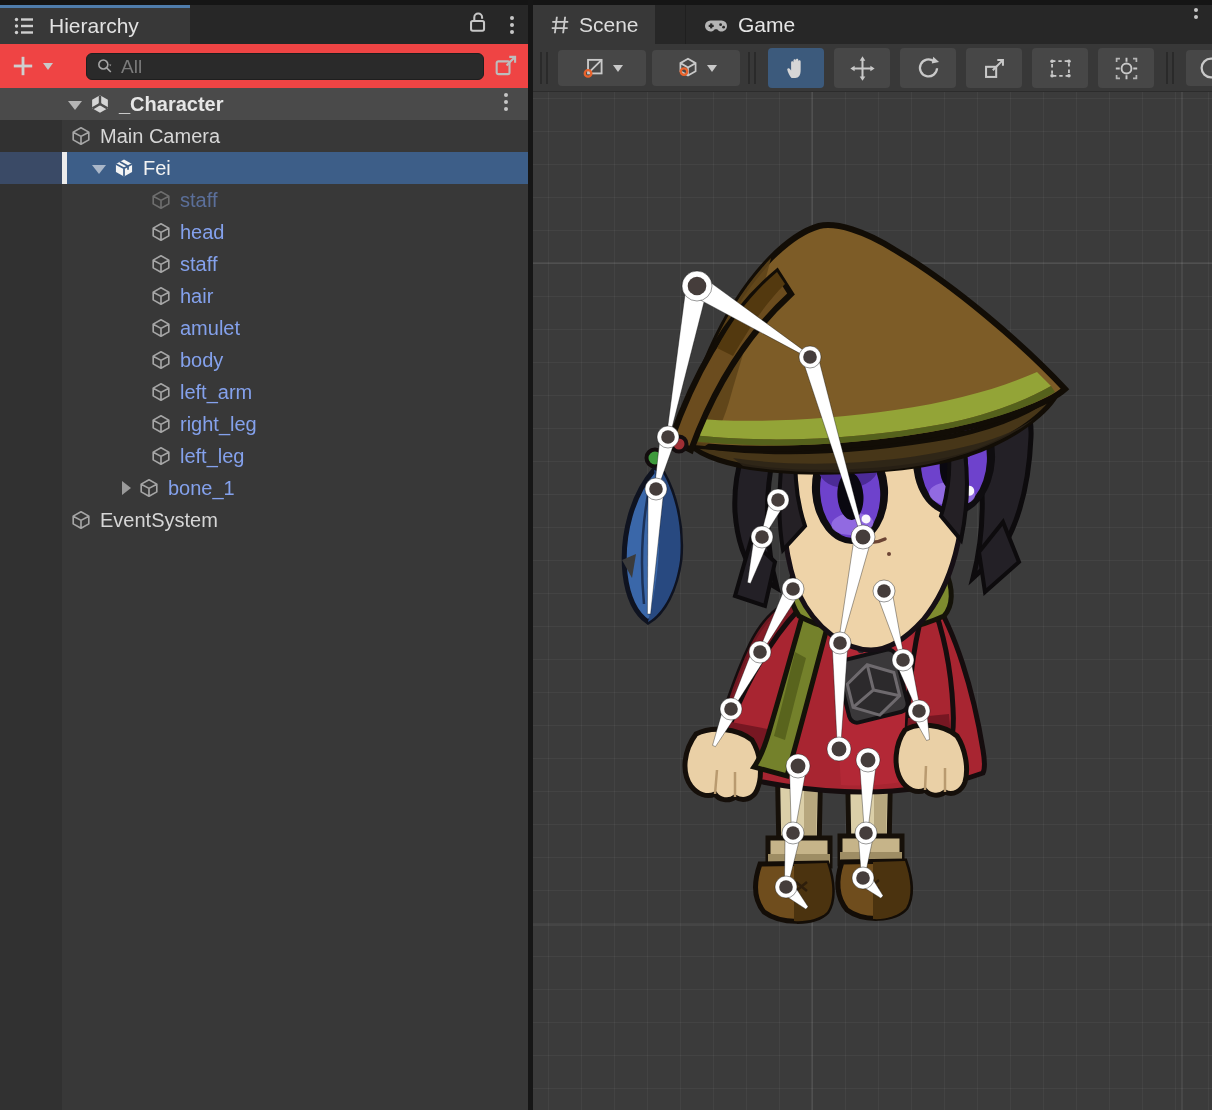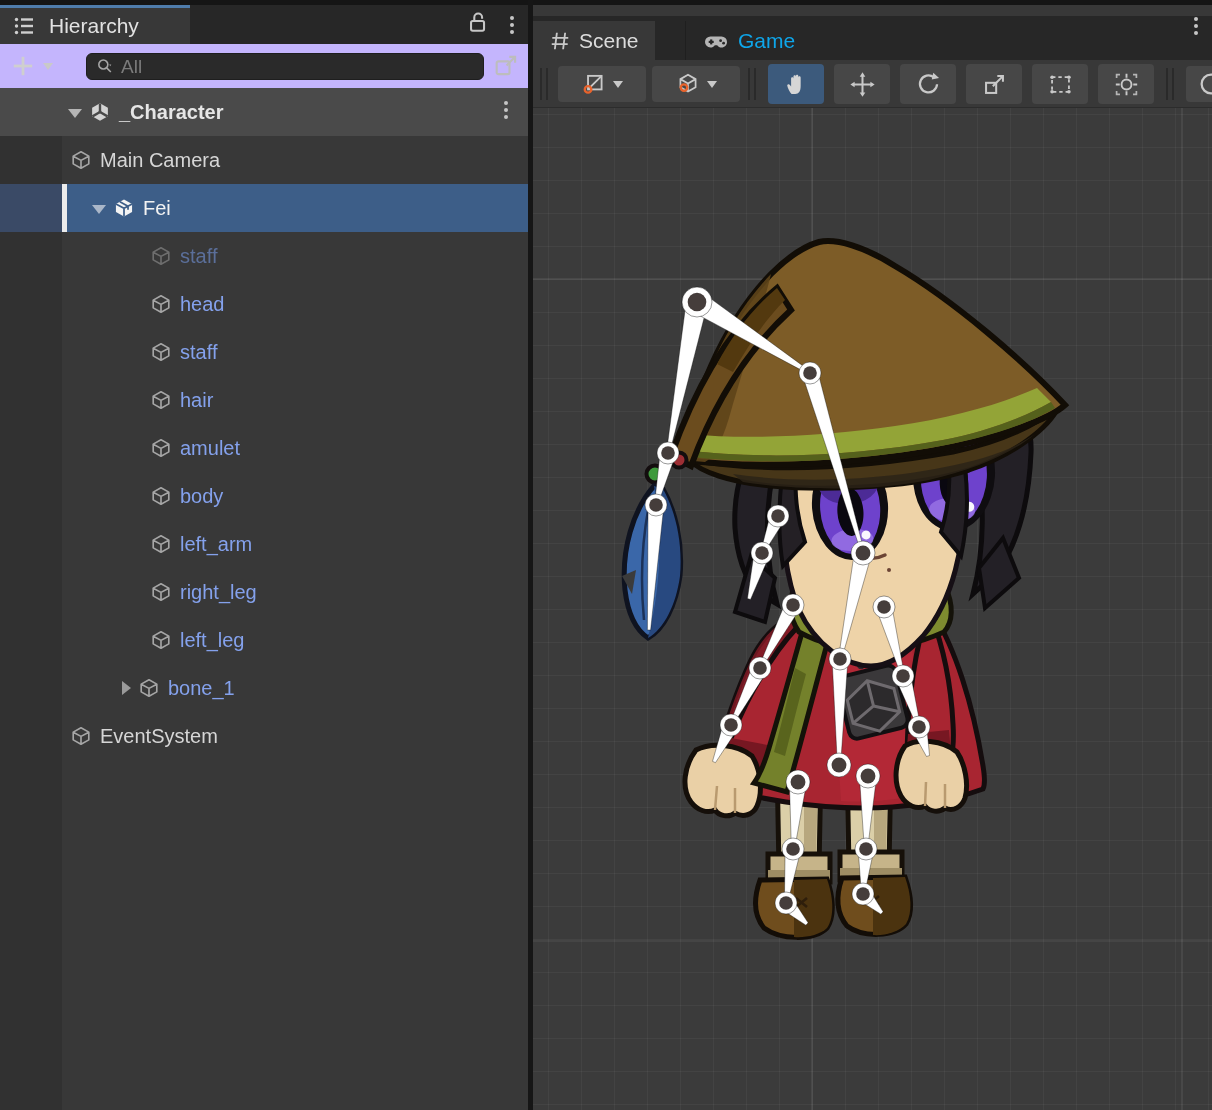--- a/index.html
+++ b/index.html
@@ -7,32 +7,32 @@
     font-family:"Liberation Sans",sans-serif;color:#d6d6d6;position:relative}
   .top-chrome{position:absolute;top:0;left:0;right:0;height:5px;background:#151515;z-index:40}
 
   
   .h-panel{position:absolute;left:0;top:0;width:528px;height:1110px;background:#383838}
   .h-tabbar{position:relative;height:44px;background:#272727}
   .h-tab{position:absolute;left:0;top:0;width:190px;height:44px;background:#383838;
     border-top:8px solid #4f7cab;display:flex;align-items:center;gap:13px;padding-left:12px}
   .h-tab .tlabel{font-size:21px;color:#e2e2e2}
   .hdr-right{position:absolute;right:0;top:0;height:44px;display:flex;align-items:center;gap:20px;padding-right:14px}
-  .h-toolbar{position:relative;height:44px;background:#c4b5fd;display:flex;align-items:center}
+  .h-toolbar{position:relative;height:44px;background:#ef4444;display:flex;align-items:center}
   .plusbox{display:flex;align-items:center;gap:7px;margin-left:10px}
   .searchbox{position:absolute;left:86px;top:9px;width:398px;height:27px;background:#2a2a2a;
     border:1px solid #1e1e1e;border-radius:6px;display:flex;align-items:center;padding:0 8px;gap:6px}
   .searchbox input{flex:1;background:transparent;border:none;outline:none;color:#cfcfcf;
     font-size:19px;font-family:"Liberation Sans",sans-serif}
   .searchbox input::placeholder{color:#7b7b7b}
   .picker-btn{position:absolute;right:8px;top:8px}
 
   .gutter{position:absolute;left:0;top:88px;bottom:0;width:62px;background:#313131;z-index:0}
   .rows{position:absolute;left:0;top:88px;right:0;z-index:1}
-  .row{position:relative;height:48px;display:flex;align-items:center;font-size:20px}
+  .row{position:relative;height:32px;display:flex;align-items:center;font-size:20px}
   .rlabel{margin-left:8px;white-space:nowrap}
   .ricon{width:22px;height:22px;flex:0 0 22px;color:#a6a6a6}
   .row.scene-head{background:#4a4a4a;padding-left:68px}
   .row.scene-head .rlabel{font-weight:bold;color:#e6e6e6}
   .row.lvl1{padding-left:70px}
   .row.lvl1t{padding-left:92px}
   .row.lvl2{padding-left:150px}
   .row.lvl2t{padding-left:122px}
   .row.sel{background:linear-gradient(90deg,#3a4a66 0,#3a4a66 62px,#3d5e88 62px);padding-left:92px}
   .row.sel .rlabel{color:#f2f2f2}
@@ -46,25 +46,25 @@
   .tri.down{border-left:7px solid transparent;border-right:7px solid transparent;border-top:9px solid #b5b5b5;margin-top:3px}
   .tri.down.bluebg{border-top-color:#aab7c9}
   .tri.right{border-top:7px solid transparent;border-bottom:7px solid transparent;border-left:9px solid #9a9a9a}
   .rowkebab{position:absolute;right:20px;top:50%;transform:translateY(-50%)}
   .kebab{width:4px;height:4px;border-radius:50%;background:#c6c6c6;box-shadow:0 7px 0 #c6c6c6,0 14px 0 #c6c6c6;margin-top:-9px}
   .gutter-icons{position:absolute;left:0;top:0;width:62px;height:100%;display:flex;align-items:center;gap:3px;padding-left:4px}
 
   .panel-divider{position:absolute;left:528px;top:0;bottom:0;width:5px;background:#161616;z-index:45}
 
   
-  .s-panel{position:absolute;left:533px;top:16px;width:679px;height:1066px;background:#3b3b3b}
+  .s-panel{position:absolute;left:533px;top:0;width:679px;height:1066px;background:#3b3b3b}
   .s-tabbar{position:relative;height:44px;background:#272727}
   .s-tab{position:absolute;top:5px;height:39px;display:flex;align-items:center;gap:8px;padding:0 16px;font-size:21px}
   .s-tab.active{left:0;background:#383838;color:#dcdcdc}
-  .s-tab.inactive{left:152px;background:#272727;color:#0ea5e9;border-left:1px solid #1f1f1f}
+  .s-tab.inactive{left:152px;background:#272727;color:#e5e5e5;border-left:1px solid #1f1f1f}
   .s-kebab{position:absolute;right:14px;top:10px}
   .s-toolbar{position:relative;height:48px;background:#383838;border-bottom:1px solid #2c2c2c}
   .vsep{position:absolute;top:8px;width:2px;height:32px;background:#2a2a2a;box-shadow:6px 0 0 #2a2a2a}
   .tbtn{position:absolute;top:6px;height:36px;background:#474747;border-radius:4px;
     display:flex;align-items:center;justify-content:center;gap:6px}
   .tbtn.dd{width:88px}
   .toolbtn{position:absolute;top:4px;width:56px;height:40px;background:#474747;border-radius:4px;
     display:flex;align-items:center;justify-content:center}
   .toolbtn.active{background:#3c5a7c}
   .caret{width:0;height:0;border-left:5.5px solid transparent;border-right:5.5px solid transparent;border-top:7px solid #c9c9c9}

